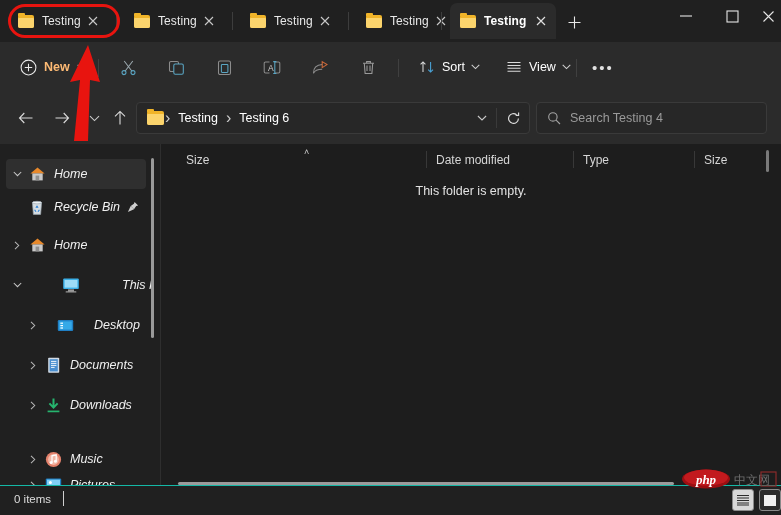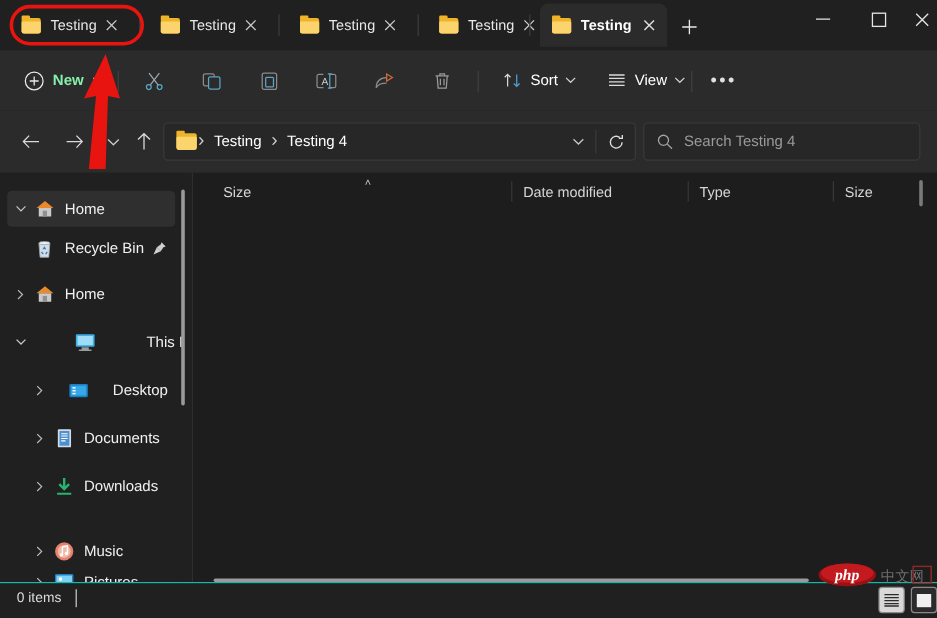--- a/index.html
+++ b/index.html
@@ -64,21 +64,21 @@
 
   
   .toolbar{
     position:absolute;left:0;top:42px;width:781px;height:50px;background:#2b2b2b;
   }
   .newbtn{
     position:absolute;left:14px;top:10px;height:30px;display:flex;align-items:center;
     padding:0 8px 0 6px;border-radius:4px;
   }
   .newbtn .plus{width:17px;height:17px;margin-right:7px;}
-  .newbtn .lbl{font-size:12.5px;color:#86efac;font-weight:600;}
+  .newbtn .lbl{font-size:12.5px;color:#fdba74;font-weight:600;}
   .newbtn .chev{margin-left:7px;}
   .tbsep{position:absolute;top:17px;width:1px;height:18px;background:#404040;}
   .tbicon{
     position:absolute;top:10px;width:30px;height:30px;border-radius:4px;
     display:flex;align-items:center;justify-content:center;
   }
   .tbtext{
     position:absolute;top:10px;height:30px;display:flex;align-items:center;border-radius:4px;padding:0 7px;justify-content:flex-end;
   }
   .tbtext .lbl{font-size:12.5px;color:#ffffff;margin-left:7px;}
@@ -125,21 +125,21 @@
     position:absolute;left:0;top:144px;width:152px;height:341px;background:#202020;
     overflow:hidden;
   }
   .navitem{
     position:absolute;left:6px;width:140px;height:30px;border-radius:4px;
     display:flex;align-items:center;box-sizing:border-box;
   }
   .navitem.sel{background:#2f2f2f;}
   .navchev{width:22px;display:flex;align-items:center;justify-content:center;flex:none;}
   .navicon{width:18px;height:18px;margin-right:8px;flex:none;display:flex;align-items:center;justify-content:center;}
-  .navlabel{font-size:12.5px;color:#f0f0f0;white-space:nowrap;}
+  .navlabel{font-size:12.5px;color:#f0f0f0;white-space:nowrap;font-style:italic;}
   .pin{margin-left:7px;display:flex;}
   .sbscroll{
     position:absolute;left:151px;top:158px;width:3px;height:180px;background:#9a9a9a;border-radius:2px;
   }
   .splitline{position:absolute;left:160px;top:144px;width:1px;height:341px;background:#2e2e2e;}
 
   
   .filepane{
     position:absolute;left:161px;top:144px;width:620px;height:341px;background:#1d1d1d;
   }
@@ -390,21 +390,21 @@
 
   <div class="crumbbox">
     <span class="cfolder">
       <span class="back"></span>
         <span class="tabtop"></span>
         <span class="front"></span>
     </span>
     <span class="crumbchev">›</span>
     <span class="crumb">Testing</span>
     <span class="crumbchev">›</span>
-    <span class="crumb">Testing 4</span>
+    <span class="crumb">Testing 6</span>
     <span class="crumbright">
       <span class="crumbdrop">
         <svg width="10" height="6" viewBox="0 0 10 6">
           <path d="M0.9 1 L5 5 L9.1 1" stroke="#c9c9c9" stroke-width="1.05" fill="none"></path>
         </svg>
       </span>
       <span class="crumbdiv"></span>
       <span class="refresh">
         <svg width="15" height="15" viewBox="0 0 15 15">
           <path d="M12.4 7.5 A4.9 4.9 0 1 1 10.6 3.7" stroke="#dcdcdc" stroke-width="1.15" fill="none"></path>
@@ -594,20 +594,21 @@
       </div>
       <div class="colline" style="left:412px;"></div>
       <div class="col" style="left:422px;">
         <span>Type</span>
       </div>
       <div class="colline" style="left:533px;"></div>
       <div class="col" style="left:543px;">
         <span>Size</span>
       </div>
     </div>
+    <div class="emptymsg">This folder is empty.</div>
   </div>
 
   <div class="vscrollmark"></div>
   <div class="hscroll"></div>
 
   <div class="statusbar">
     <span class="statustext">0 items</span>
     <span class="statuscaret"></span>
     <div class="viewbtn details">
       <svg width="14" height="12" viewBox="0 0 14 12">

